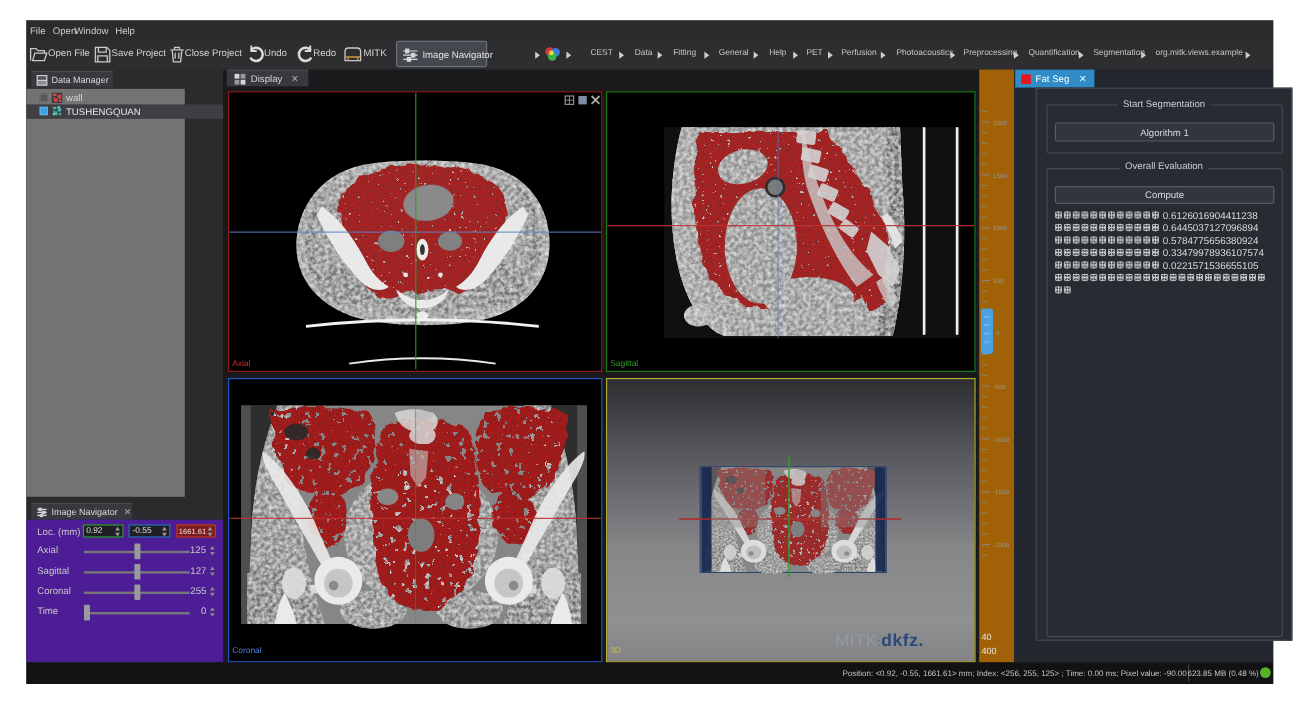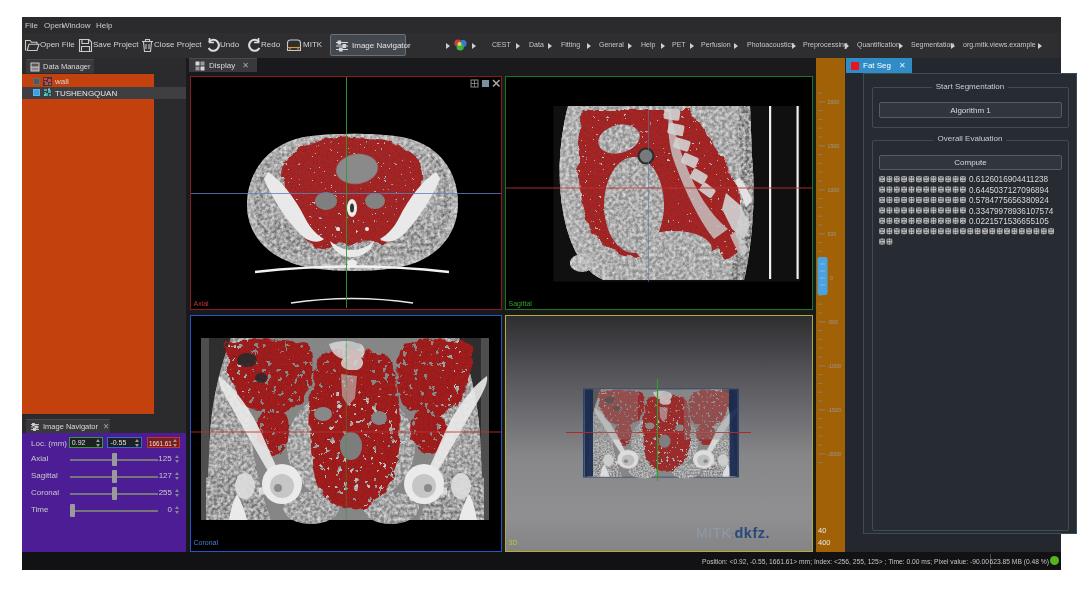--- a/index.html
+++ b/index.html
@@ -159,21 +159,21 @@
         <span class="abs" style="left:596px;top:9.5px;width:0;height:0;border-left:4px solid #cfcfcf;border-top:3px solid transparent;border-bottom:3px solid transparent"></span>
       </div>
   </div>
 
   <div class="abs" style="left:0;top:41px;width:164px;height:494px;background:#2b2b2e">
     <div class="tab" style="left:4px;top:1px;width:68px;height:14px;font-size:7.5px;padding:0 4px;gap:3px"><svg width="10" height="10" viewBox="0 0 10 10">
           <rect x="0.5" y="0.5" width="9" height="9" fill="#cfcfcf"></rect>
           <rect x="1.5" y="1.5" width="7" height="3" fill="#55555a"></rect>
           <rect x="1.5" y="5.5" width="7" height="3" fill="#8a8a8e"></rect>
         </svg>Data Manager</div>
-    <div class="abs" style="left:0;top:16px;width:132px;height:340px;background:#c2410c">
+    <div class="abs" style="left:0;top:16px;width:132px;height:340px;background:#737373">
       <div class="abs" style="left:0;top:2px;width:164px;height:11px;font-size:8px;color:#d5d5d5">
         <span class="abs" style="left:11px;top:2px;width:7px;height:7px;background:#55555a;border:1px solid #6a6a6a"></span>
         <svg class="abs" style="left:21px;top:1px" width="9" height="9" viewBox="0 0 9 9">
             <rect width="9" height="9" fill="#3a3a3e"></rect>
             <path d="M1,1h3v2h-3z M5,2h3v3h-3z M2,5h3v3h-3z M6,6h2v2h-2z M1,4h2v1h-2z" fill="#d04545"></path>
           </svg>
         <span class="abs" style="left:33px;top:1px">wall</span>
       </div>
       <div class="abs" style="left:0;top:13px;width:164px;height:12px;background:#3e3e43;font-size:8px;color:#e8e8e8">
         <span class="abs" style="left:11px;top:2px;width:7px;height:7px;background:#3da1e0;border:1px solid #57b4ec"></span>

